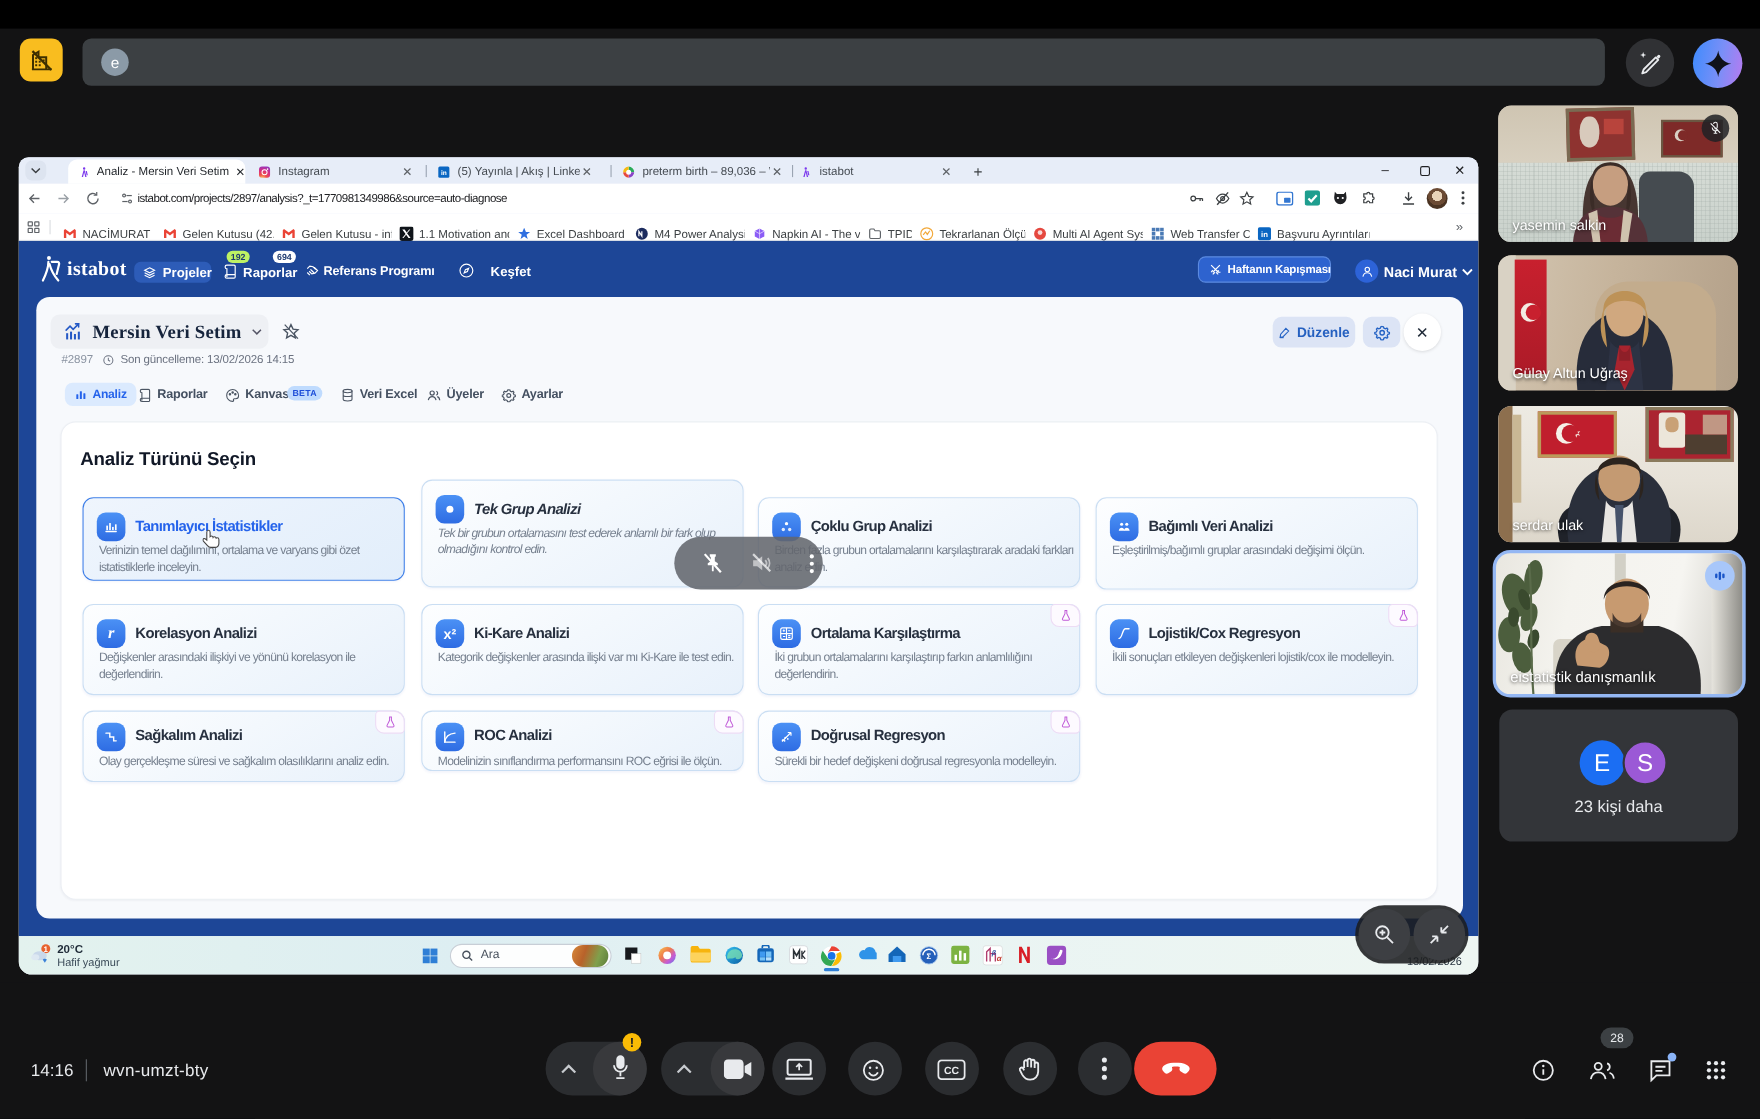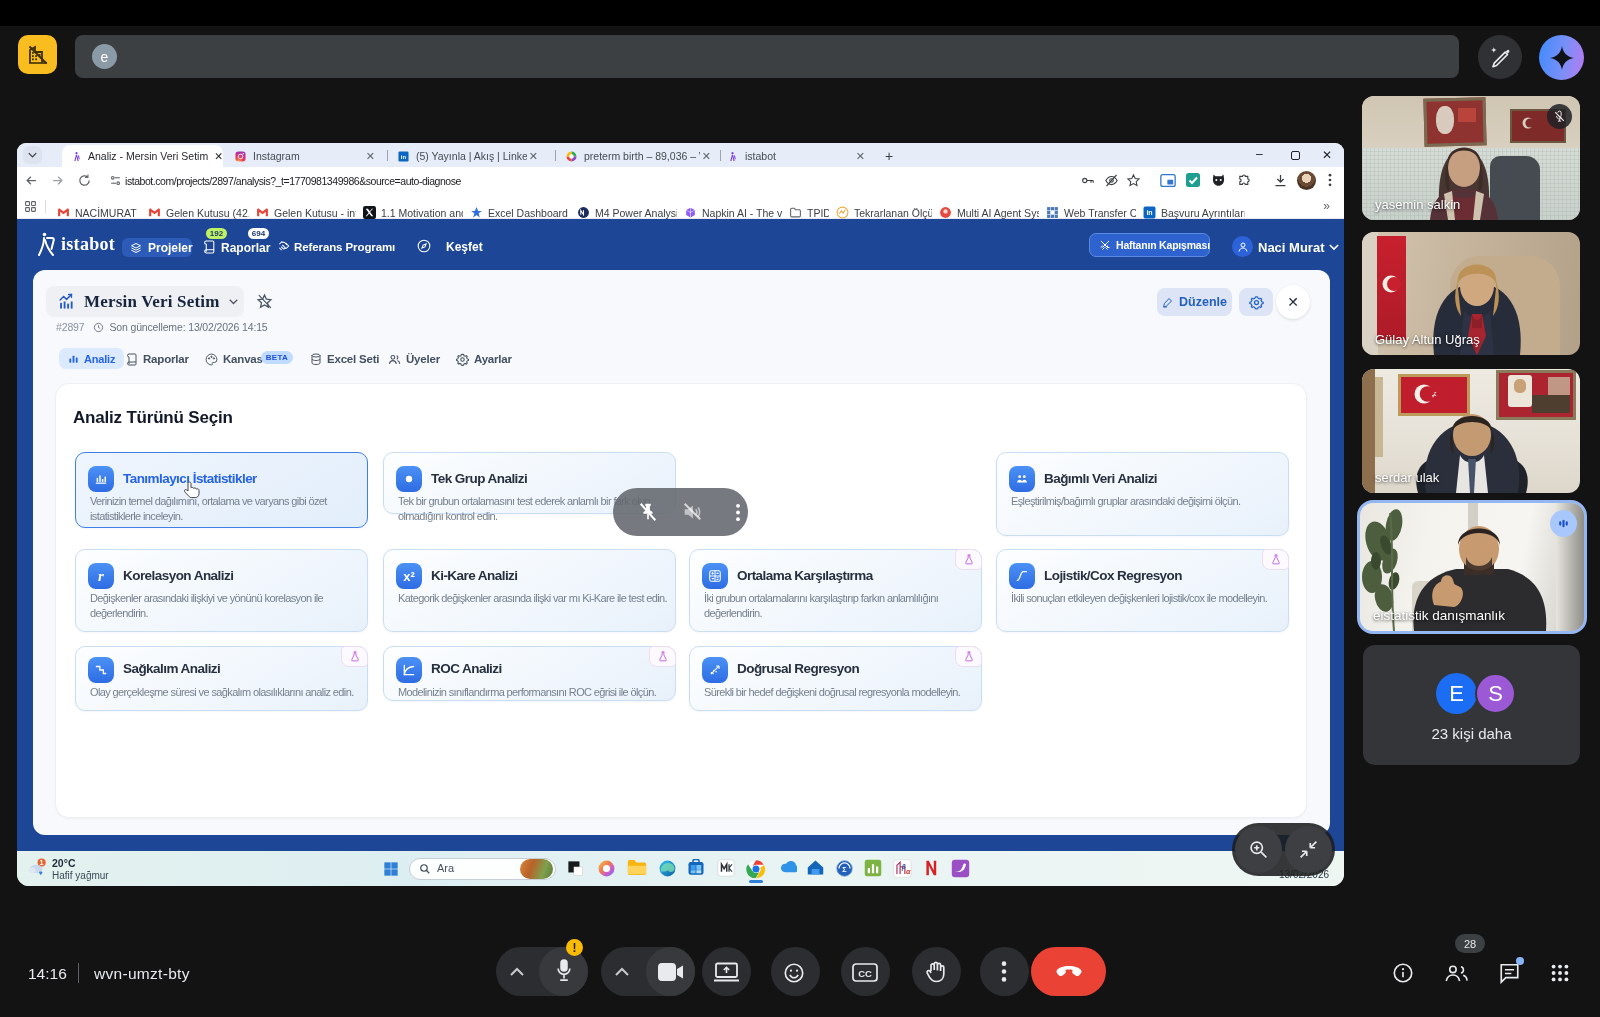--- a/index.html
+++ b/index.html
@@ -436,21 +436,21 @@
             <circle cx="16.5" cy="10" r="1.2" fill="#4b5563"></circle>
           </svg>
           <span>Kanvas</span>
         </div>
       <div style="position:absolute;left:228px;top:81px;width:32px;height:13px;background:#bfdbfe;border-radius:7px;color:#1d4ed8;font-size:8px;font-weight:bold;display:flex;align-items:center;justify-content:center;letter-spacing:.3px;">BETA</div>
       <div class="ptab" style="left:277px;">
           <svg width="12" height="13" viewBox="0 0 24 26" fill="none" stroke="#4b5563" stroke-width="2">
             <ellipse cx="12" cy="5" rx="8" ry="3"></ellipse>
             <path d="M4 5 v8 c0 1.7 3.6 3 8 3 s8-1.3 8-3 V5 M4 13 v8 c0 1.7 3.6 3 8 3 s8-1.3 8-3 v-8" transform="translate(0,-1)"></path>
           </svg>
-          <span>Excel Seti</span>
+          <span>Veri Excel</span>
         </div>
       <div class="ptab" style="left:355px;">
           <svg width="13" height="13" viewBox="0 0 24 24" fill="none" stroke="#4b5563" stroke-width="2">
             <circle cx="9" cy="8" r="3.5"></circle>
             <path d="M2.5 20 c.8-3.8 3.2-6 6.5-6 s5.7 2.2 6.5 6 M16 5 a3.5 3.5 0 0 1 0 6.5 M17.5 14 c2.4.6 3.8 2.6 4.2 6"></path>
           </svg>
           <span>Üyeler</span>
         </div>
       <div class="ptab" style="left:423px;">
           <svg width="13" height="13" viewBox="0 0 24 24" fill="none" stroke="#4b5563" stroke-width="2">
@@ -472,28 +472,41 @@
                   <rect x="18" y="8" width="2.6" height="9"></rect>
                 </g>
               </svg>
             </div>
           <div class="atitle blue">Tanımlayıcı İstatistikler</div>
             <svg style="position:absolute;left:108px;top:28px;z-index:5" width="17" height="19" viewBox="0 0 17 19">
               <path d="M5.5 1 C4.5 1 4 1.8 4 2.8 V10 L2.8 9 C1.8 8.2 .5 8.6 .5 9.8 c0 .5.2 1 .6 1.4 L4.6 15 c.8 1 1.8 1.6 3.2 1.6 h3.4 c2.2 0 3.8-1.6 3.8-3.8 V9.4 c0-1-.7-1.6-1.5-1.6 -.4 0-.8.2-1 .4 -.2-.8-.9-1.3-1.6-1.3 -.5 0-1 .2-1.2.6 C9.5 6.7 8.9 6.3 8.2 6.3 c-.4 0-.9.2-1.2.5 V2.8 C7 1.8 6.5 1 5.5 1 Z" fill="#fff" stroke="#444" stroke-width="1"></path>
             </svg>
           <div class="adesc">Verinizin temel dağılımını, ortalama ve varyans gibi özet istatistiklerle inceleyin.</div>
         </div>
-        <div class="acard" style="left:327px;top:68px;height:62px;">
+        <div class="acard" style="left:327px;top:52px;height:98px;font-style:italic;">
           <div class="aicon">
               <svg width="14" height="14" viewBox="0 0 24 24">
                 <circle cx="12" cy="12" r="5.5" fill="#fff"></circle>
               </svg>
             </div>
           <div class="atitle">Tek Grup Analizi</div>
           <div class="adesc">Tek bir grubun ortalamasını test ederek anlamlı bir fark olup olmadığını kontrol edin.</div>
+        </div>
+        <div class="acard" style="left:633px;top:68px;height:82px;">
+          <div class="aicon">
+              <svg width="14" height="14" viewBox="0 0 24 24">
+                <g fill="#fff">
+                  <circle cx="12" cy="7" r="2.6"></circle>
+                  <circle cx="7" cy="16" r="2.6" opacity=".85"></circle>
+                  <circle cx="17" cy="16" r="2.6" opacity=".85"></circle>
+                </g>
+              </svg>
+            </div>
+          <div class="atitle">Çoklu Grup Analizi</div>
+          <div class="adesc">Birden fazla grubun ortalamalarını karşılaştırarak aradaki farkları analiz edin.</div>
         </div>
         <div class="acard" style="left:940px;top:68px;height:84px;padding-left:40px;">
           <div class="aicon">
               <svg width="14" height="14" viewBox="0 0 24 24">
                 <g fill="#fff">
                   <circle cx="8" cy="8" r="2.4"></circle>
                   <circle cx="16" cy="8" r="2.4"></circle>
                   <path d="M3.5 18 c.5-3 2.2-4.6 4.5-4.6 s4 1.6 4.5 4.6 Z"></path>
                   <path d="M11.5 18 c.5-3 2.2-4.6 4.5-4.6 s4 1.6 4.5 4.6 Z"></path>
                 </g>

